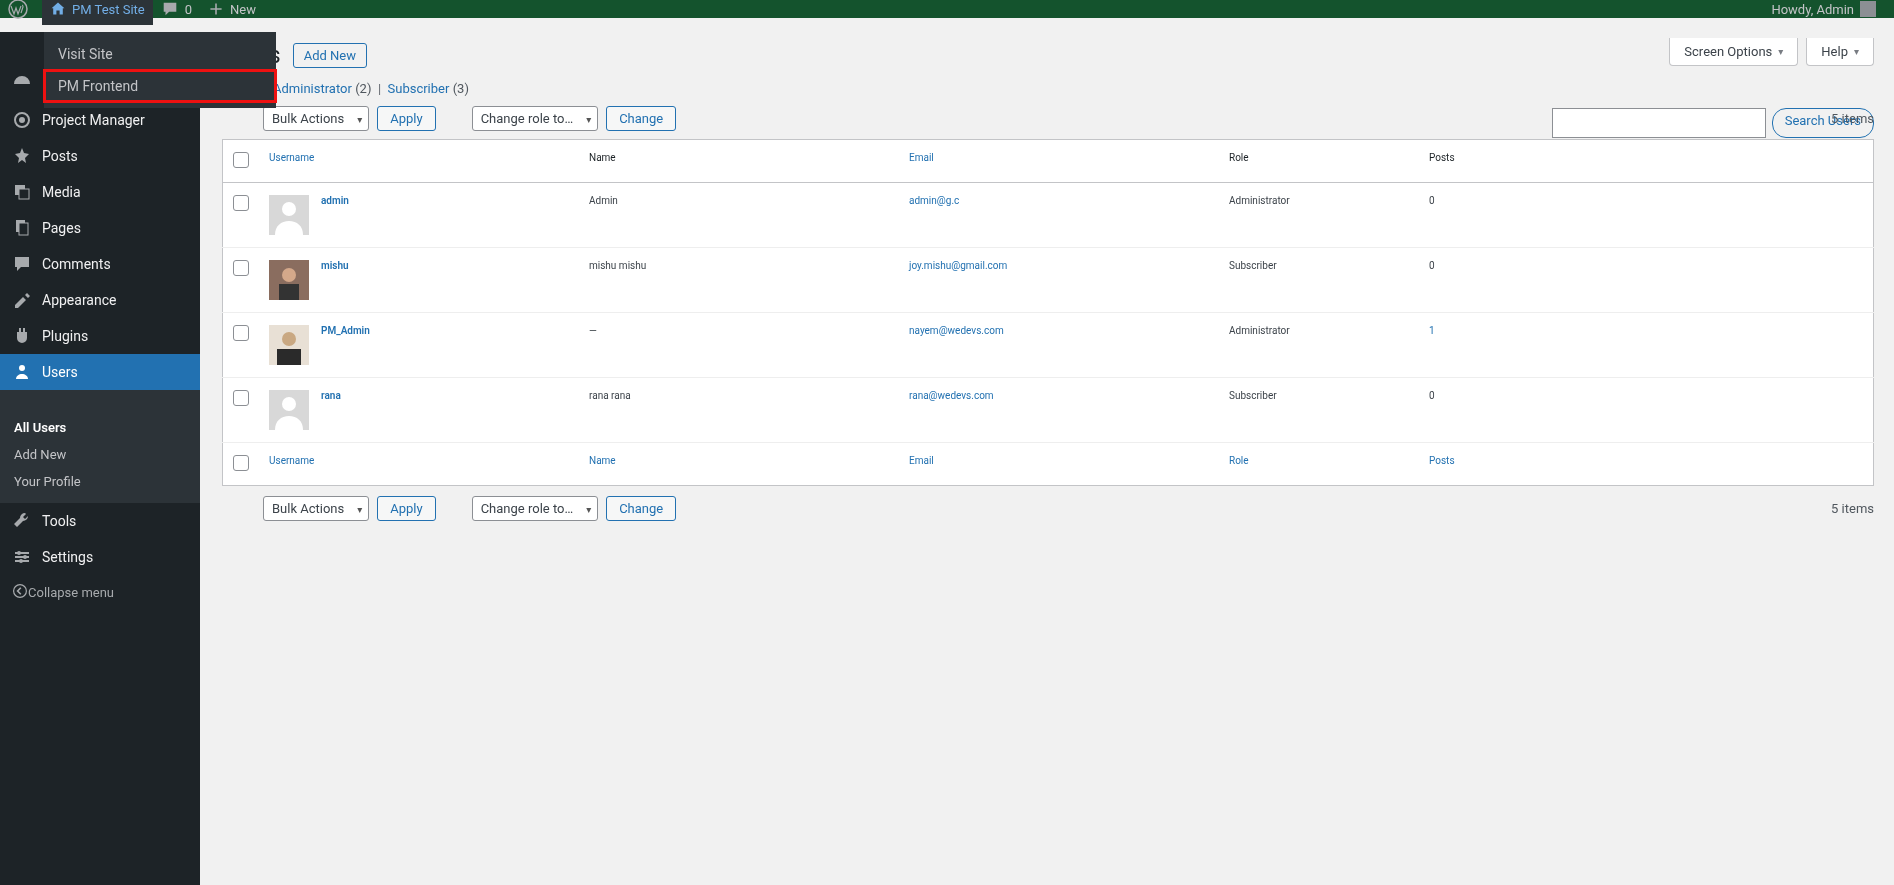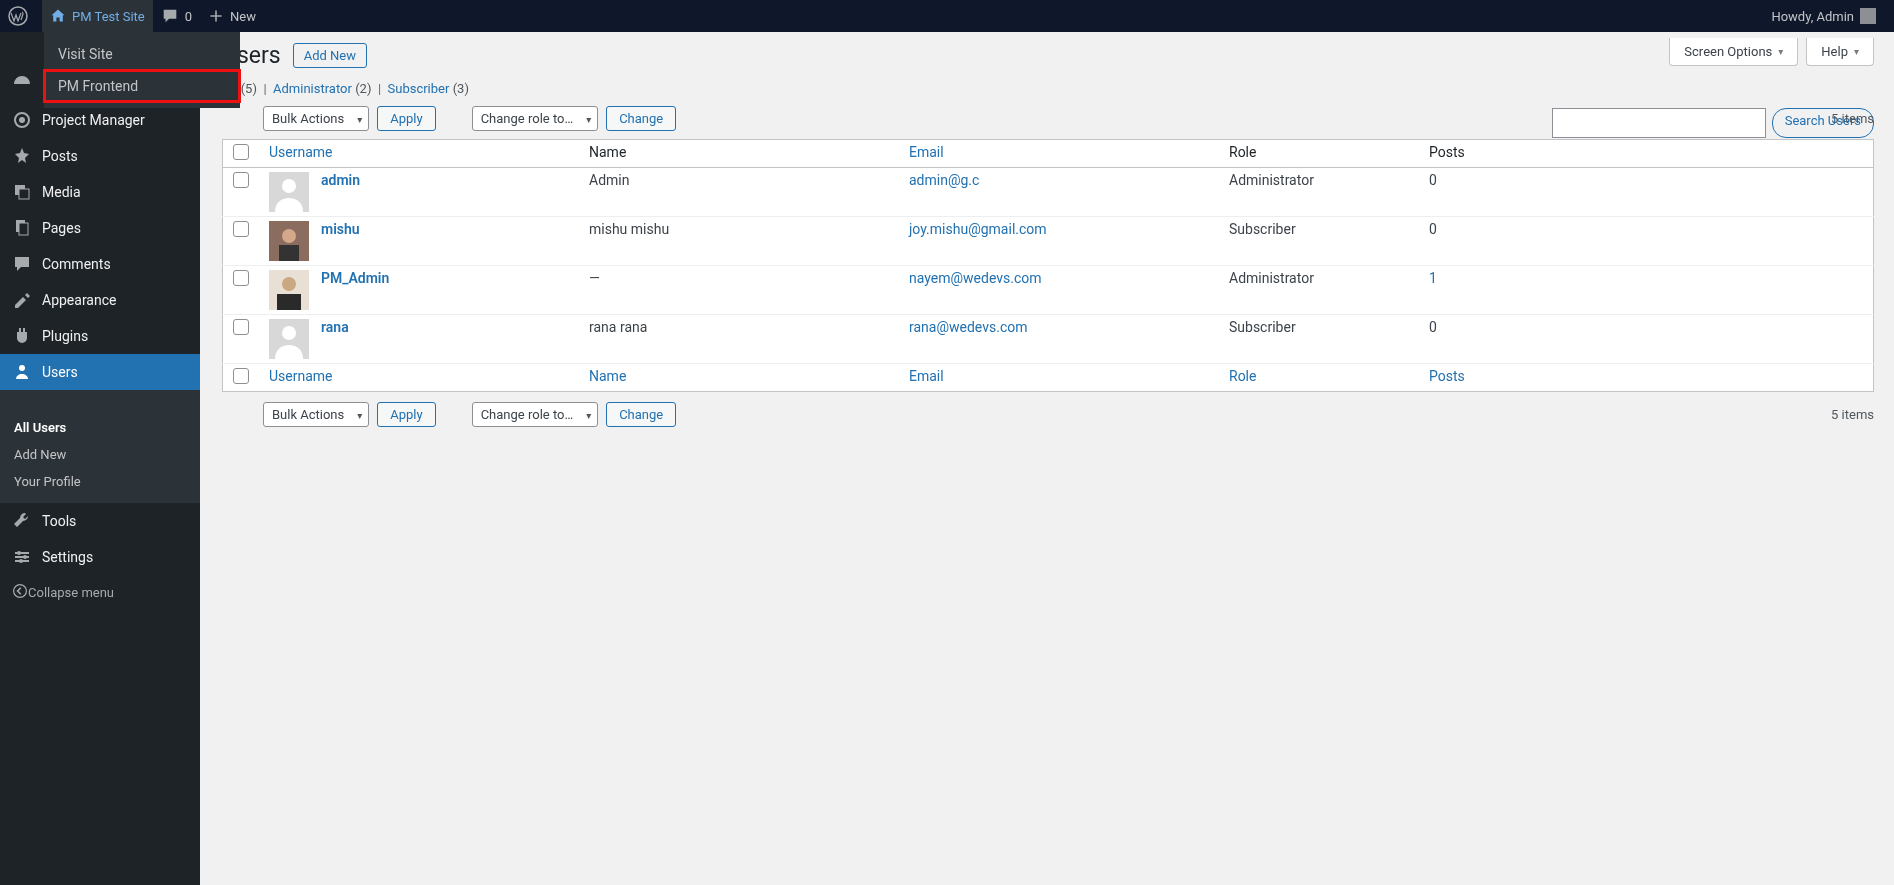--- a/index.html
+++ b/index.html
@@ -1,28 +1,28 @@
 <!DOCTYPE html>
 <html><head>
 <meta charset="utf-8">
 <style>
 * { margin: 0; padding: 0; box-sizing: border-box; font-family: -apple-system, BlinkMacSystemFont, "Segoe UI", Roboto, Oxygen-Sans, Ubuntu, Cantarell, "Helvetica Neue", sans-serif; }
 body { background: #f1f1f1; font-size: 13px; color: #3c434a; }
 
 
-.admin-bar { position: fixed; top: 0; left: 0; right: 0; height: 32px; background: #0f172a; color: #c3c4c7; display: flex; align-items: center; z-index: 1000; }
+.admin-bar { position: fixed; top: 0; left: 0; right: 0; height: 18px; background: #14532d; color: #c3c4c7; display: flex; align-items: center; z-index: 1000; }
 .admin-bar-left { display: flex; align-items: center; height: 100%; }
 .admin-bar-right { margin-left: auto; display: flex; align-items: center; height: 100%; padding-right: 10px; }
 .ab-item { padding: 0 8px; height: 32px; display: flex; align-items: center; color: #c3c4c7; cursor: pointer; font-size: 13px; }
 .ab-item.active { background: #2c3338; color: #72aee6; }
 .ab-item svg { margin-right: 6px; }
 .ab-avatar { width: 16px; height: 16px; background: #8c8f94; margin-left: 6px; display:inline-block;}
 
 
-.site-submenu { position: fixed; top: 32px; left: 44px; width: 196px; background: #2c3338; z-index: 999; padding: 6px 0; }
+.site-submenu { position: fixed; top: 32px; left: 44px; width: 232px; background: #2c3338; z-index: 999; padding: 6px 0; }
 .site-submenu-item { padding: 8px 14px; color: #c3c4c7; cursor: pointer; font-size: 14px; }
 .site-submenu-item.highlighted { outline: 3px solid #e11; outline-offset: -2px; }
 
 
 .sidebar { position: fixed; top: 32px; left: 0; width: 200px; bottom: 0; background: #1d2327; color: #c3c4c7; }
 .menu-item { display: flex; align-items: center; padding: 8px 12px; cursor: pointer; font-size: 14px; color: #f0f0f1; position: relative; }
 .menu-item .mi-icon { width: 20px; height: 20px; margin-right: 10px; display:inline-flex; align-items:center; justify-content:center;}
 .menu-item.current { background: #2271b1; color: #fff; }
 .menu-item.current::after { content:''; position:absolute; right:-8px; top:50%; transform:translateY(-50%); border:8px solid transparent; border-right-color:#f1f1f1; }
 .submenu { background: #2c3338; padding: 8px 0; }
@@ -51,21 +51,21 @@
 .tablenav .select-box::after{content:'▾'; position:absolute; right:6px; top:50%; transform:translateY(-50%); font-size:10px; color:#555;}
 .btn { border:1px solid #2271b1; color:#2271b1; background:#f6f7f7; padding:4px 12px; border-radius:3px; cursor:pointer; font-size:13px;}
 .items-count { margin-left:auto; font-size:13px; color:#50575e;}
 
 .search-row { position:absolute; right:20px; top:108px; display:flex; gap:6px;}
 .search-input { border:1px solid #8c8f94; padding:4px; width:214px; height:30px; font-size:13px;}
 .search-btn { border:1px solid #2271b1; color:#2271b1; padding:4px 12px; border-radius:14px; cursor:pointer; font-size:13px;}
 
 
 table.wp-list { width:100%; border:1px solid #c3c4c7; border-collapse:collapse; background:#fff; margin-top:4px;}
-table.wp-list th, table.wp-list td { text-align:left; padding:4px 10px; font-size:14px; vertical-align:top;}
+table.wp-list th, table.wp-list td { text-align:left; padding:12px 10px; font-size:10px; vertical-align:top;}
 table.wp-list thead th, table.wp-list tfoot th { font-weight:400; color:#2271b1; border-bottom:1px solid #c3c4c7;}
 table.wp-list thead th.manage { color:#1d2327; font-weight:400;}
 table.wp-list tfoot th { border-top:1px solid #c3c4c7; border-bottom:none;}
 table.wp-list tbody td { border-bottom:1px solid #eee;}
 table.wp-list .checkbox-col { width:30px; padding-left:10px;}
 table.wp-list .username-col { width:320px;}
 table.wp-list .name-col { width:320px;}
 table.wp-list .email-col { width:320px;}
 table.wp-list .role-col { width:200px;}
 .cb { width:16px; height:16px; border:1px solid #8c8f94; border-radius:3px; display:inline-block; cursor:pointer;}

